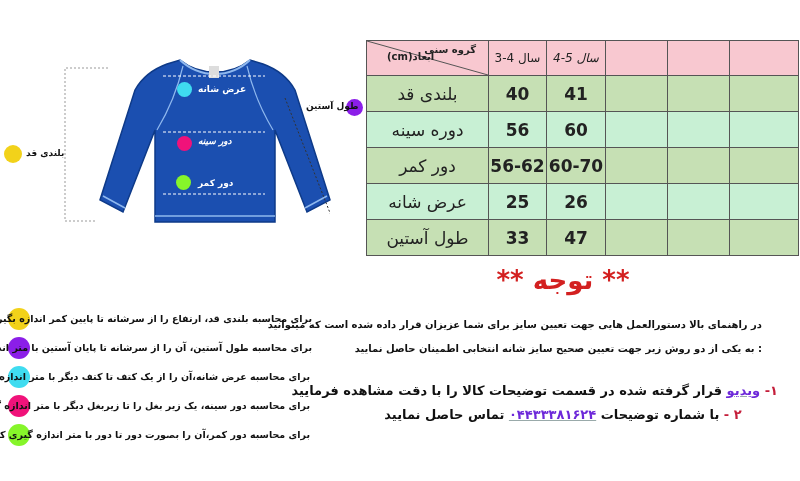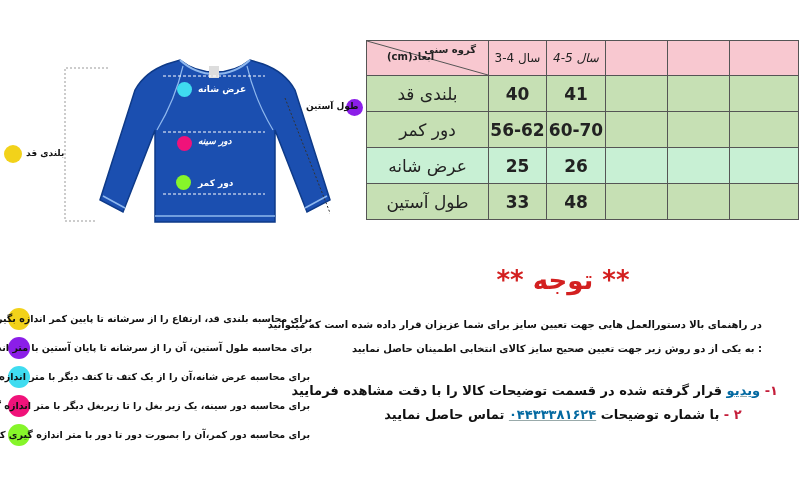--- a/index.html
+++ b/index.html
@@ -30,21 +30,21 @@
   .legend-row { position: relative; height: 29px; }
   .legend-row .ldot { position: absolute; left: 8px; top: 3px; width: 22px; height: 22px; border-radius: 50%; }
   .legend-row .ltext { position: absolute; right: 58px; top: 8px; font-size: 9.5px; font-weight: bold; color: #111; direction: rtl; white-space: nowrap; }
 
   
   .notice { position: absolute; left: 348px; top: 265px; width: 430px; }
   .notice-title { text-align: center; color: #d32020; font-size: 26px; font-weight: bold; direction: rtl; margin-bottom: 18px; }
   .notice-line { direction: rtl; text-align: right; padding-right: 16px; font-size: 10px; font-weight: bold; color: #111; height: 24px; line-height: 24px; white-space: nowrap; }
   .step { direction: rtl; text-align: center; font-size: 13px; font-weight: bold; color: #111; height: 24px; line-height: 24px; white-space: nowrap; }
   .step .num { color: #c41e3a; }
-  .step .link { color: #0369a1; text-decoration: underline; text-decoration-color: #9aa; }
+  .step .link { color: #6d28d9; text-decoration: underline; text-decoration-color: #9aa; }
 </style>
 </head>
 <body>
 
 <div class="diagram">
   <svg class="shirt" width="240" height="180" viewBox="0 0 240 180">
 
     <path d="M85,10 Q100,22 120,22 Q140,22 155,10 L168,14 Q190,22 200,40 L235,150 L212,162 L180,80 L180,172 L60,172 L60,80 L28,162 L5,150 L40,40 Q50,22 72,14 Z" fill="#1b4fb0" stroke="#0e3a88" stroke-width="1.5"></path>
 
     <path d="M85,10 Q100,24 120,24 Q140,24 155,10" fill="none" stroke="#8fb8ee" stroke-width="2"></path>
@@ -106,40 +106,48 @@
     <td style="width:69px;"></td>
   </tr>
   <tr class="body r-dark">
     <td class="label">بلندی قد</td>
     <td>40</td>
     <td>41</td>
     <td></td>
     <td></td>
     <td></td>
   </tr>
+  <tr class="body r-light">
+    <td class="label">دوره سینه</td>
+    <td>56</td>
+    <td>60</td>
+    <td></td>
+    <td></td>
+    <td></td>
+  </tr>
   <tr class="body r-dark">
     <td class="label">دور کمر</td>
     <td>56-62</td>
     <td>60-70</td>
     <td></td>
     <td></td>
     <td></td>
   </tr>
   <tr class="body r-light">
     <td class="label">عرض شانه</td>
     <td>25</td>
     <td>26</td>
     <td></td>
     <td></td>
     <td></td>
   </tr>
   <tr class="body r-dark">
     <td class="label">طول آستین</td>
     <td>33</td>
-    <td>48</td>
+    <td>47</td>
     <td></td>
     <td></td>
     <td></td>
   </tr>
 </tbody>
   </table>
 
 <div class="legend">
   <div class="legend-row">
     <div class="ldot" style="background:#f2d21a;"></div>
@@ -159,21 +167,21 @@
   </div>
   <div class="legend-row">
     <div class="ldot" style="background:#86f52a;"></div>
     <div class="ltext" style="right:60px;">برای محاسبه دور کمر،آن را بصورت دور تا دور با متر  اندازه گیری کنید</div>
   </div>
 </div>
 
 <div class="notice">
   <div class="notice-title">** توجه **</div>
   <div class="notice-line">در راهنمای بالا دستورالعمل هایی جهت تعیین سایز برای شما عزیزان قرار داده شده است که میتوانید</div>
-  <div class="notice-line" style="margin-bottom:18px;">: به یکی از دو روش زیر جهت تعیین صحیح سایز کالای انتخابی اطمینان حاصل نمایید</div>
+  <div class="notice-line" style="margin-bottom:18px;">: به یکی از دو روش زیر جهت تعیین صحیح سایز شانه انتخابی اطمینان حاصل نمایید</div>
   <div class="step">
     <span class="num">۱-</span>
     <span class="link">ویدیو</span><span> قرار گرفته شده در قسمت توضیحات کالا را با دقت مشاهده فرمایید</span>
   </div>
   <div class="step">
     <span class="num">۲ -</span><span> با شماره توضیحات </span><span class="link">۰۴۴۳۳۳۸۱۶۲۴</span><span> تماس حاصل نمایید</span>
   </div>
 </div>
 
 </body></html>

